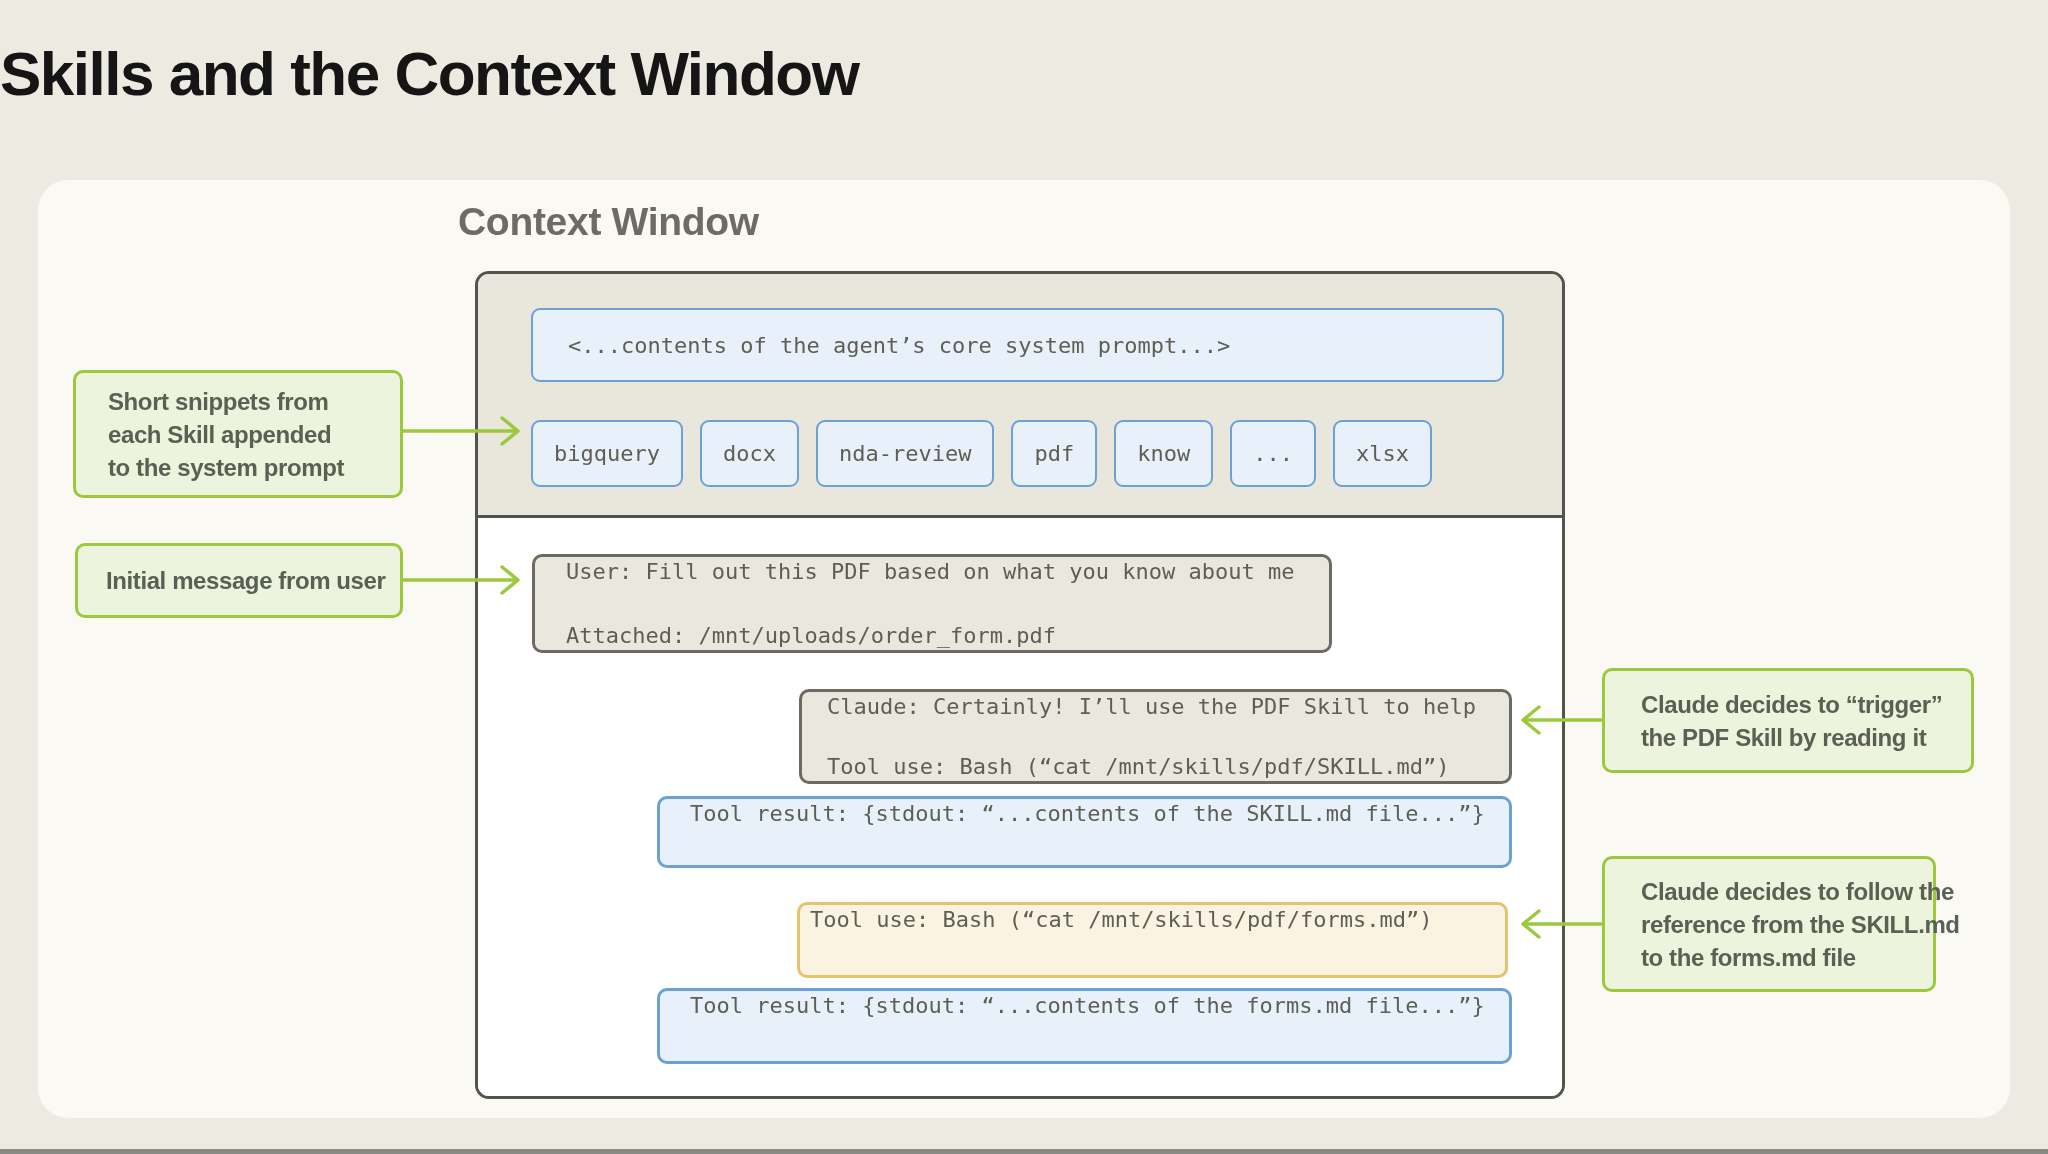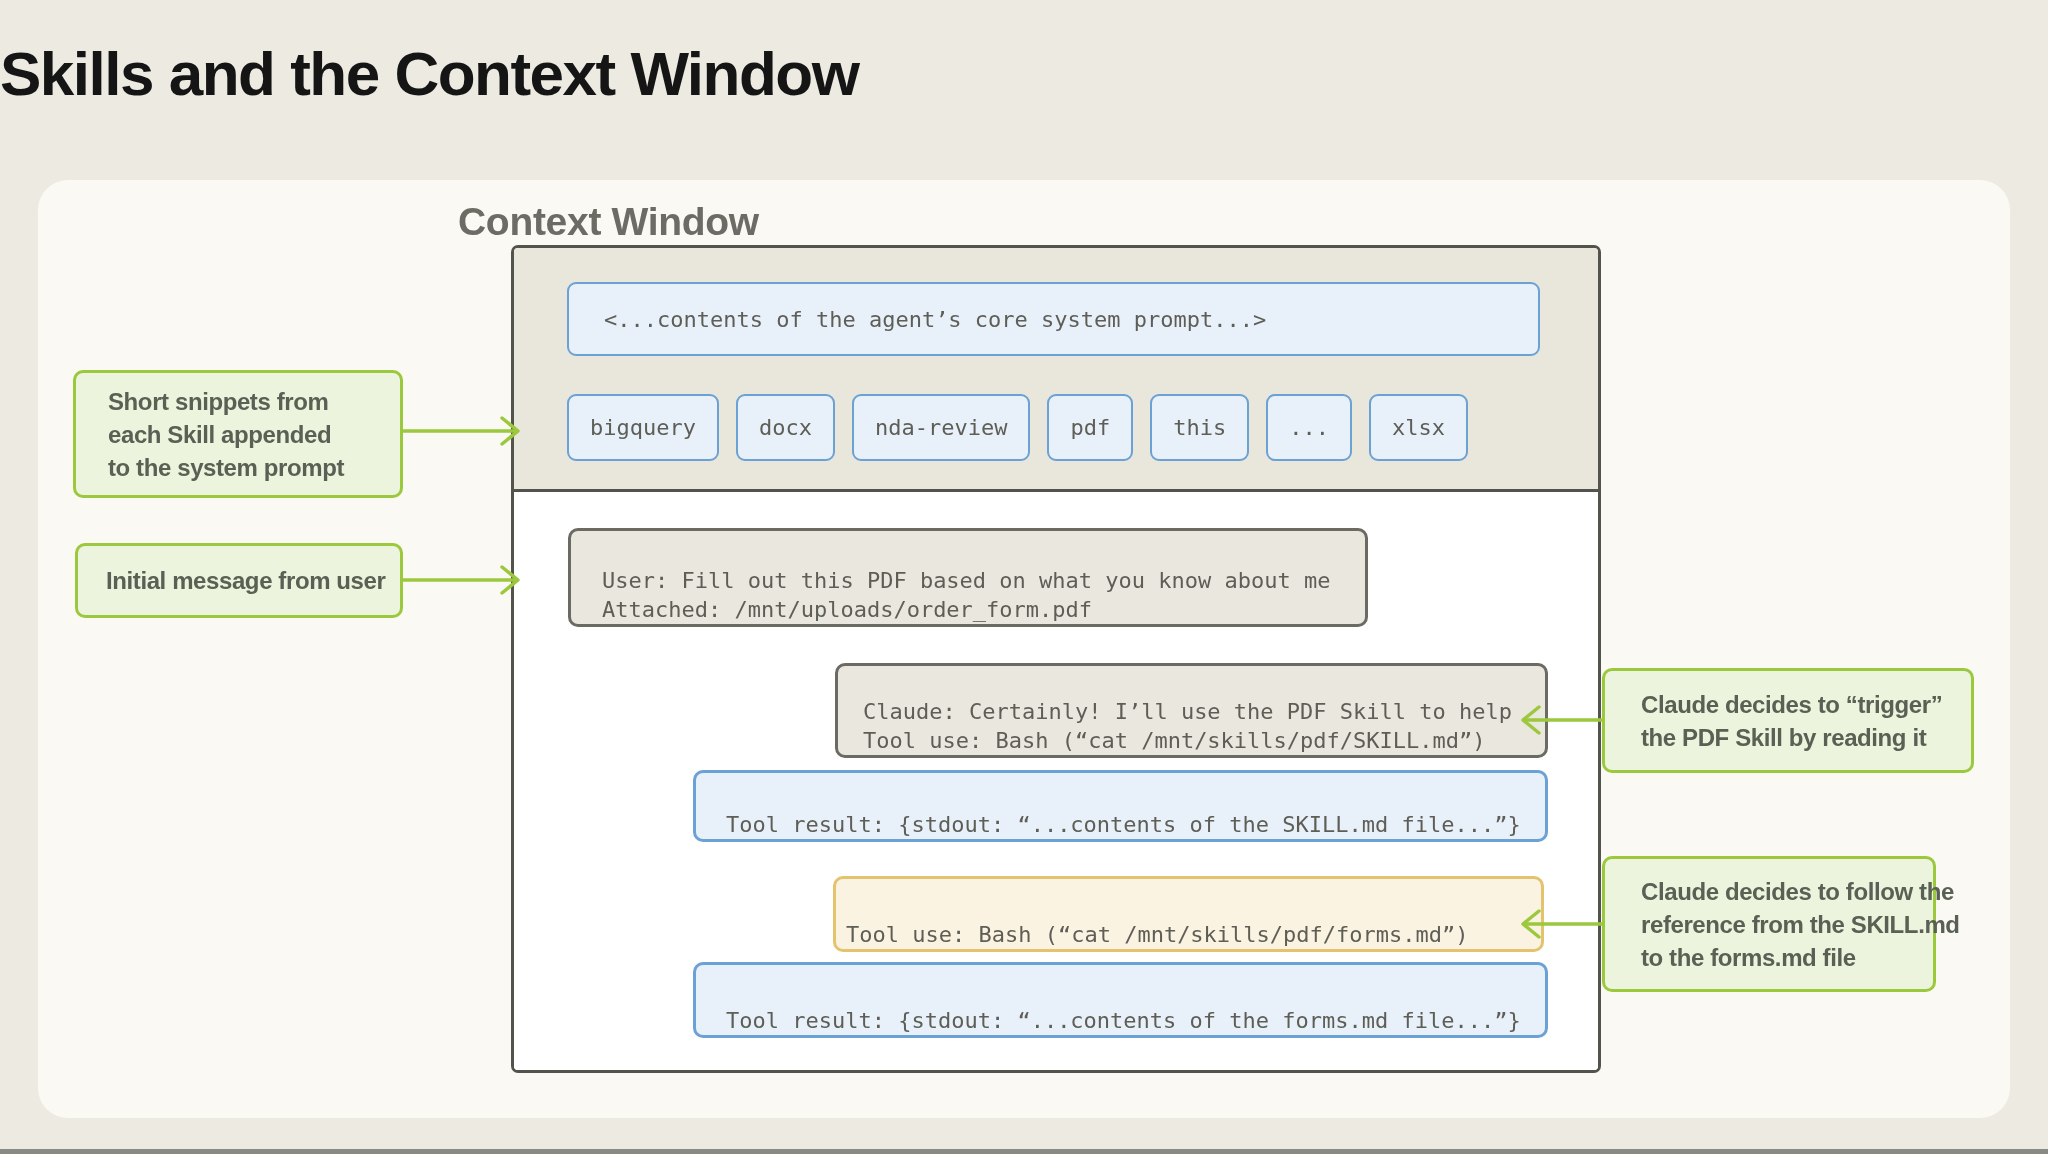--- a/index.html
+++ b/index.html
@@ -25,24 +25,23 @@
   }
   .panel{
     position:absolute; left:38px; top:180px; width:1972px; height:938px;
     background:var(--panel-bg); border-radius:30px;
   }
   .cw-label{
     position:absolute; left:458px; top:200px;
     font-size:39px; font-weight:bold; color:var(--label-text); letter-spacing:-0.3px;
   }
   .main-box{
-    position:absolute; left:475px; top:245px; width:1090px; height:828px;
-    background:#ffffff; border:3px solid var(--box-border); border-radius:7px;
+    position:absolute; left:475px; top:271px; width:1090px; height:828px;
+    background:#ffffff; border:3px solid var(--box-border); border-radius:14px;
     overflow:hidden;
-    margin-left:36px;
   }
   .top-section{
     position:relative; width:100%; height:244px;
     background:var(--section-bg); border-bottom:3px solid var(--box-border);
   }
   .sys-prompt-box{
     position:absolute; left:53px; top:34px; width:973px; height:74px;
     background:var(--blue-fill); border:2.5px solid var(--blue-border); border-radius:9px;
     display:flex; align-items:center; padding-left:35px;
     font-size:22px; white-space:nowrap;
@@ -52,21 +51,21 @@
     display:flex; gap:17px;
   }
   .chip{
     height:67px; padding:0 21px; display:flex; align-items:center;
     background:var(--blue-fill); border:2.5px solid var(--blue-border); border-radius:9px;
     font-size:22px; white-space:nowrap;
   }
   .bottom-section{position:relative; width:100%; height:578px; background:#ffffff;}
   .msg{
     position:absolute; border-radius:10px; display:flex; flex-direction:column;
-    justify-content:flex-end; font-size:22px; line-height:29px; white-space:nowrap;
+    justify-content:space-between; font-size:22px; line-height:29px; white-space:nowrap;
   }
   .msg.gray{background:var(--gray-fill); border:3px solid var(--gray-border);}
   .msg.blue{background:var(--blue-fill); border:3px solid var(--blue-border);}
   .msg.yellow{background:var(--yellow-fill); border:3px solid var(--yellow-border);}
   .user-msg{left:54px; top:36px; width:800px; height:99px; padding-left:31px;}
   .claude-msg{left:321px; top:171px; width:713px; height:95px; padding-left:25px;}
   .tool-result-1{left:179px; top:278px; width:855px; height:72px; padding-left:30px;}
   .tool-use-2{left:319px; top:384px; width:711px; height:76px; padding-left:10px;}
   .tool-result-2{left:179px; top:470px; width:855px; height:76px; padding-left:30px;}
 
@@ -98,21 +97,21 @@
 <div class="cw-label">Context Window</div>
 
 <div class="main-box">
   <div class="top-section">
     <div class="sys-prompt-box mono">&lt;...contents of the agent’s core system prompt...&gt;</div>
     <div class="chips-row">
       <div class="chip mono">bigquery</div>
       <div class="chip mono">docx</div>
       <div class="chip mono">nda-review</div>
       <div class="chip mono">pdf</div>
-      <div class="chip mono">this</div>
+      <div class="chip mono">know</div>
       <div class="chip mono">...</div>
       <div class="chip mono">xlsx</div>
     </div>
   </div>
   <div class="bottom-section">
     <div class="msg gray mono user-msg">
       <div>User: Fill out this PDF based on what you know about me</div>
       <div>Attached: /mnt/uploads/order_form.pdf</div>
     </div>
     <div class="msg gray mono claude-msg">

